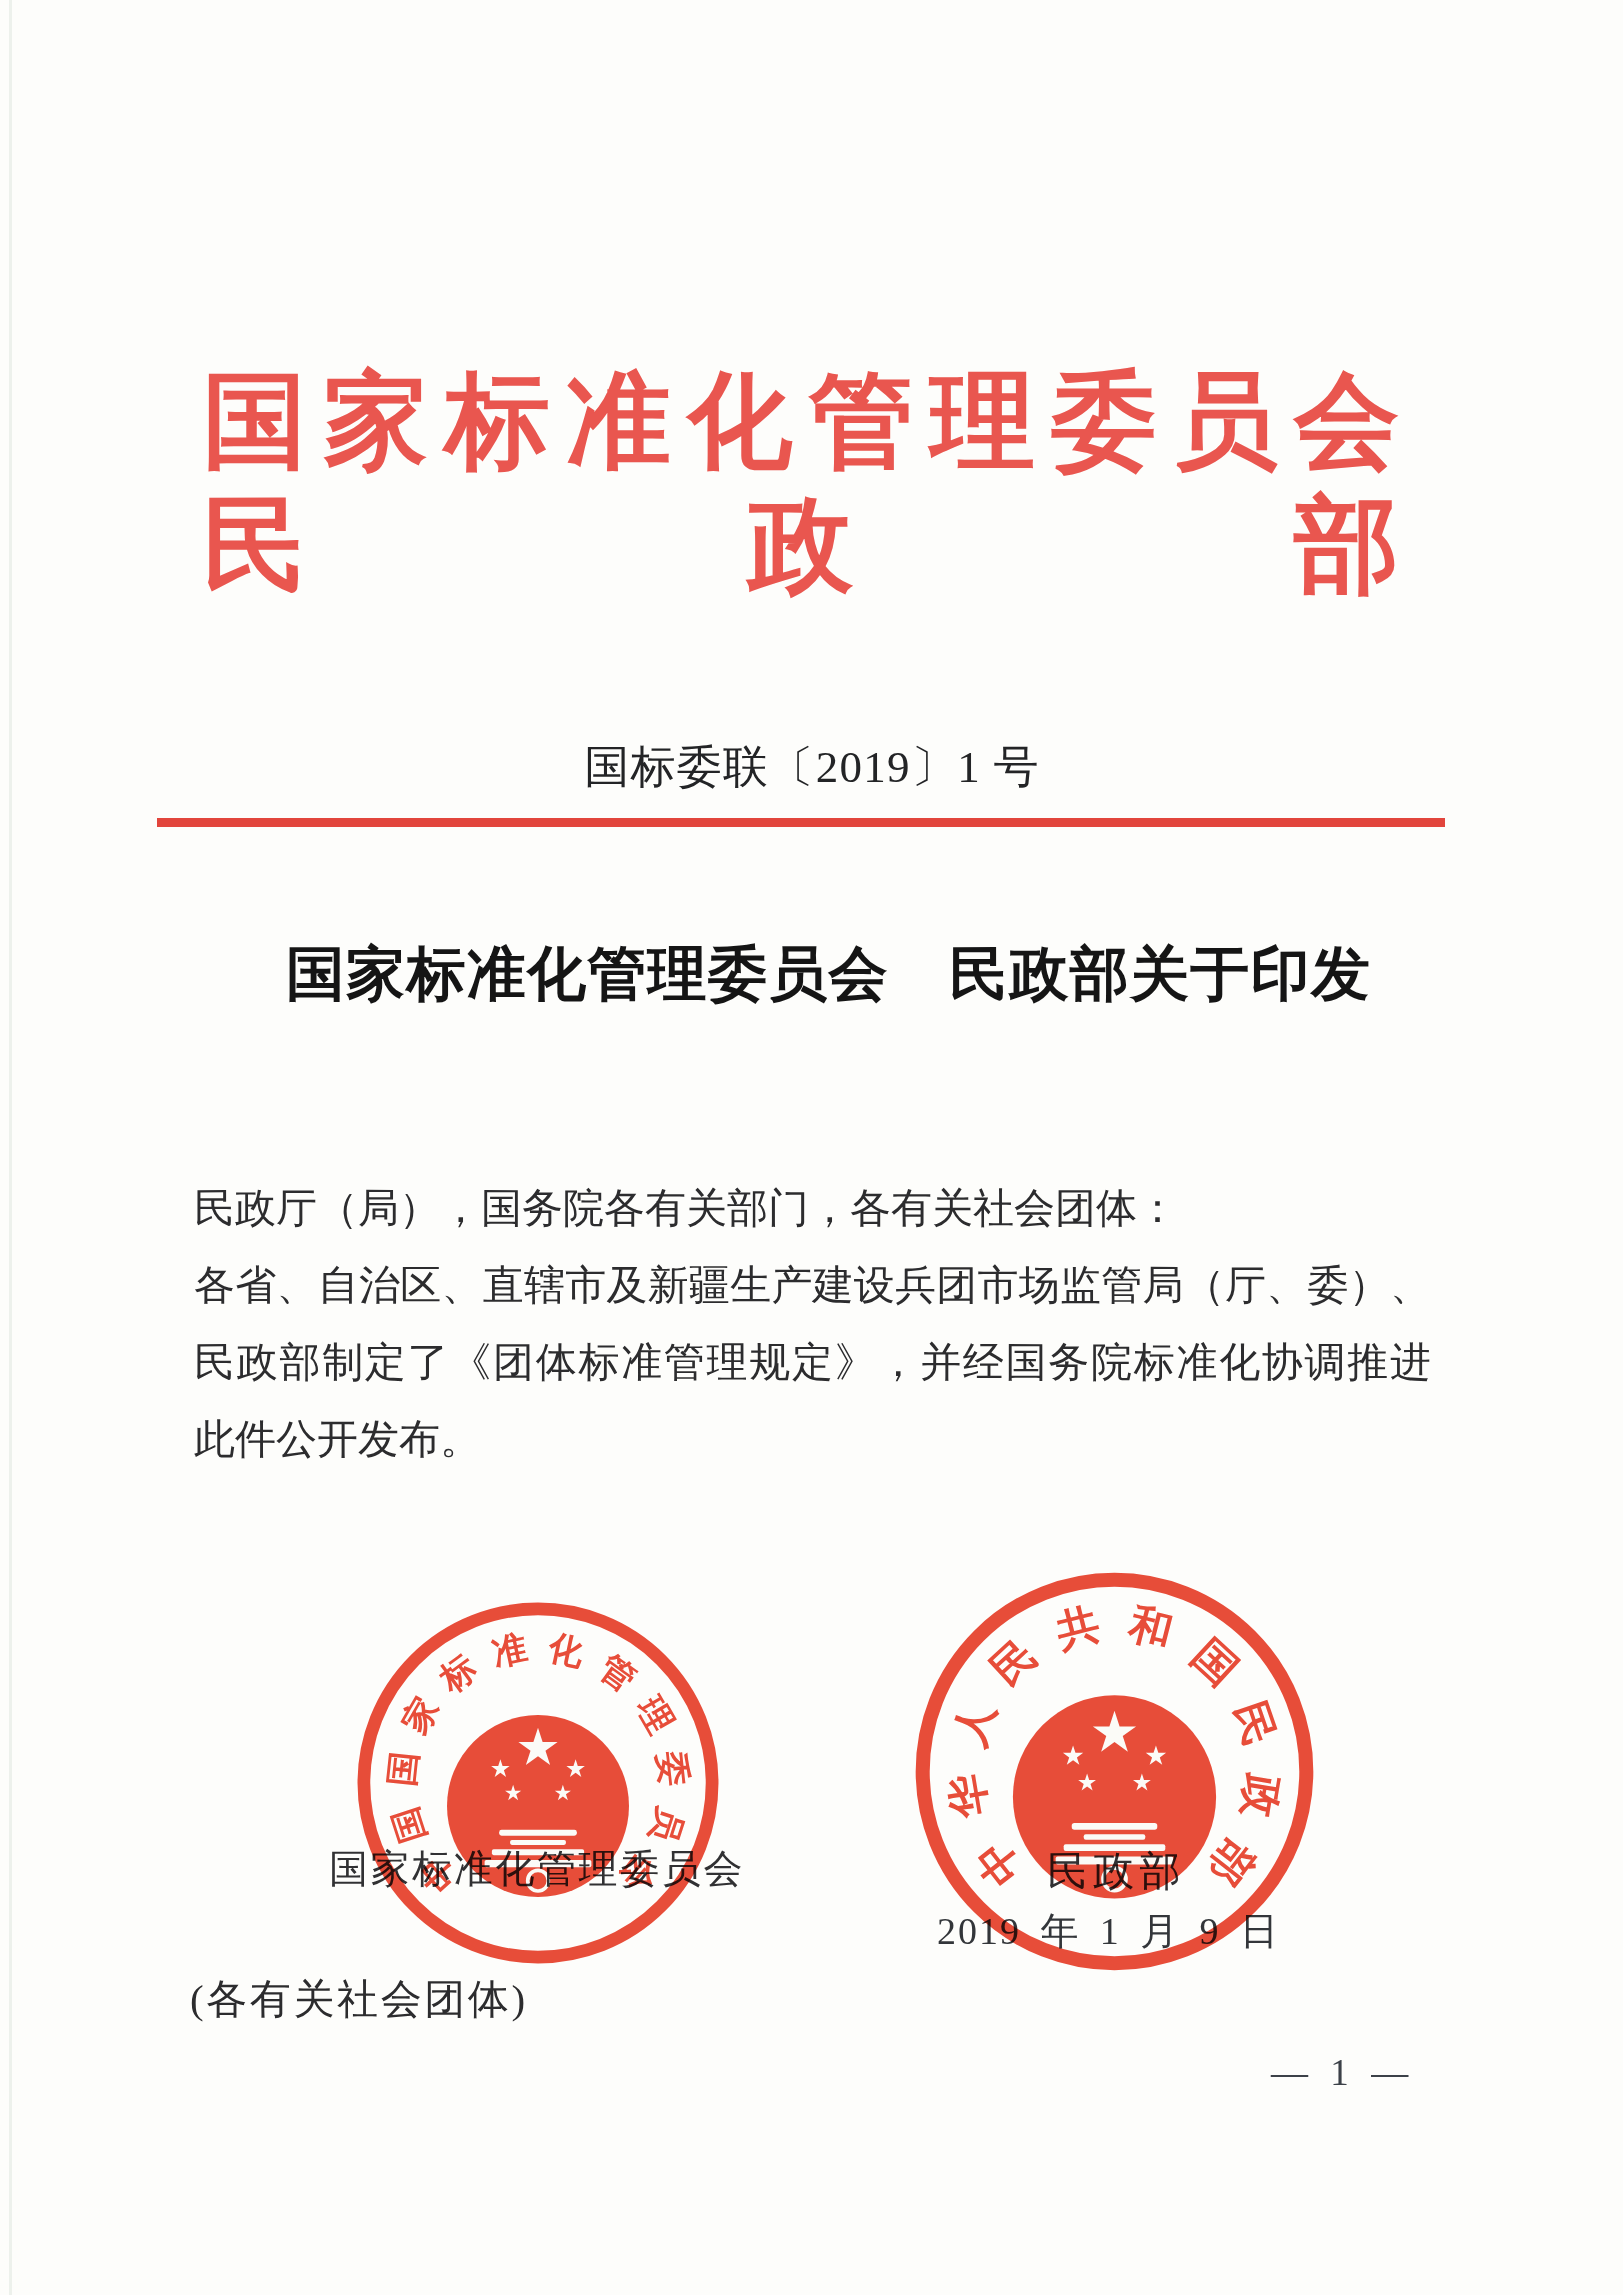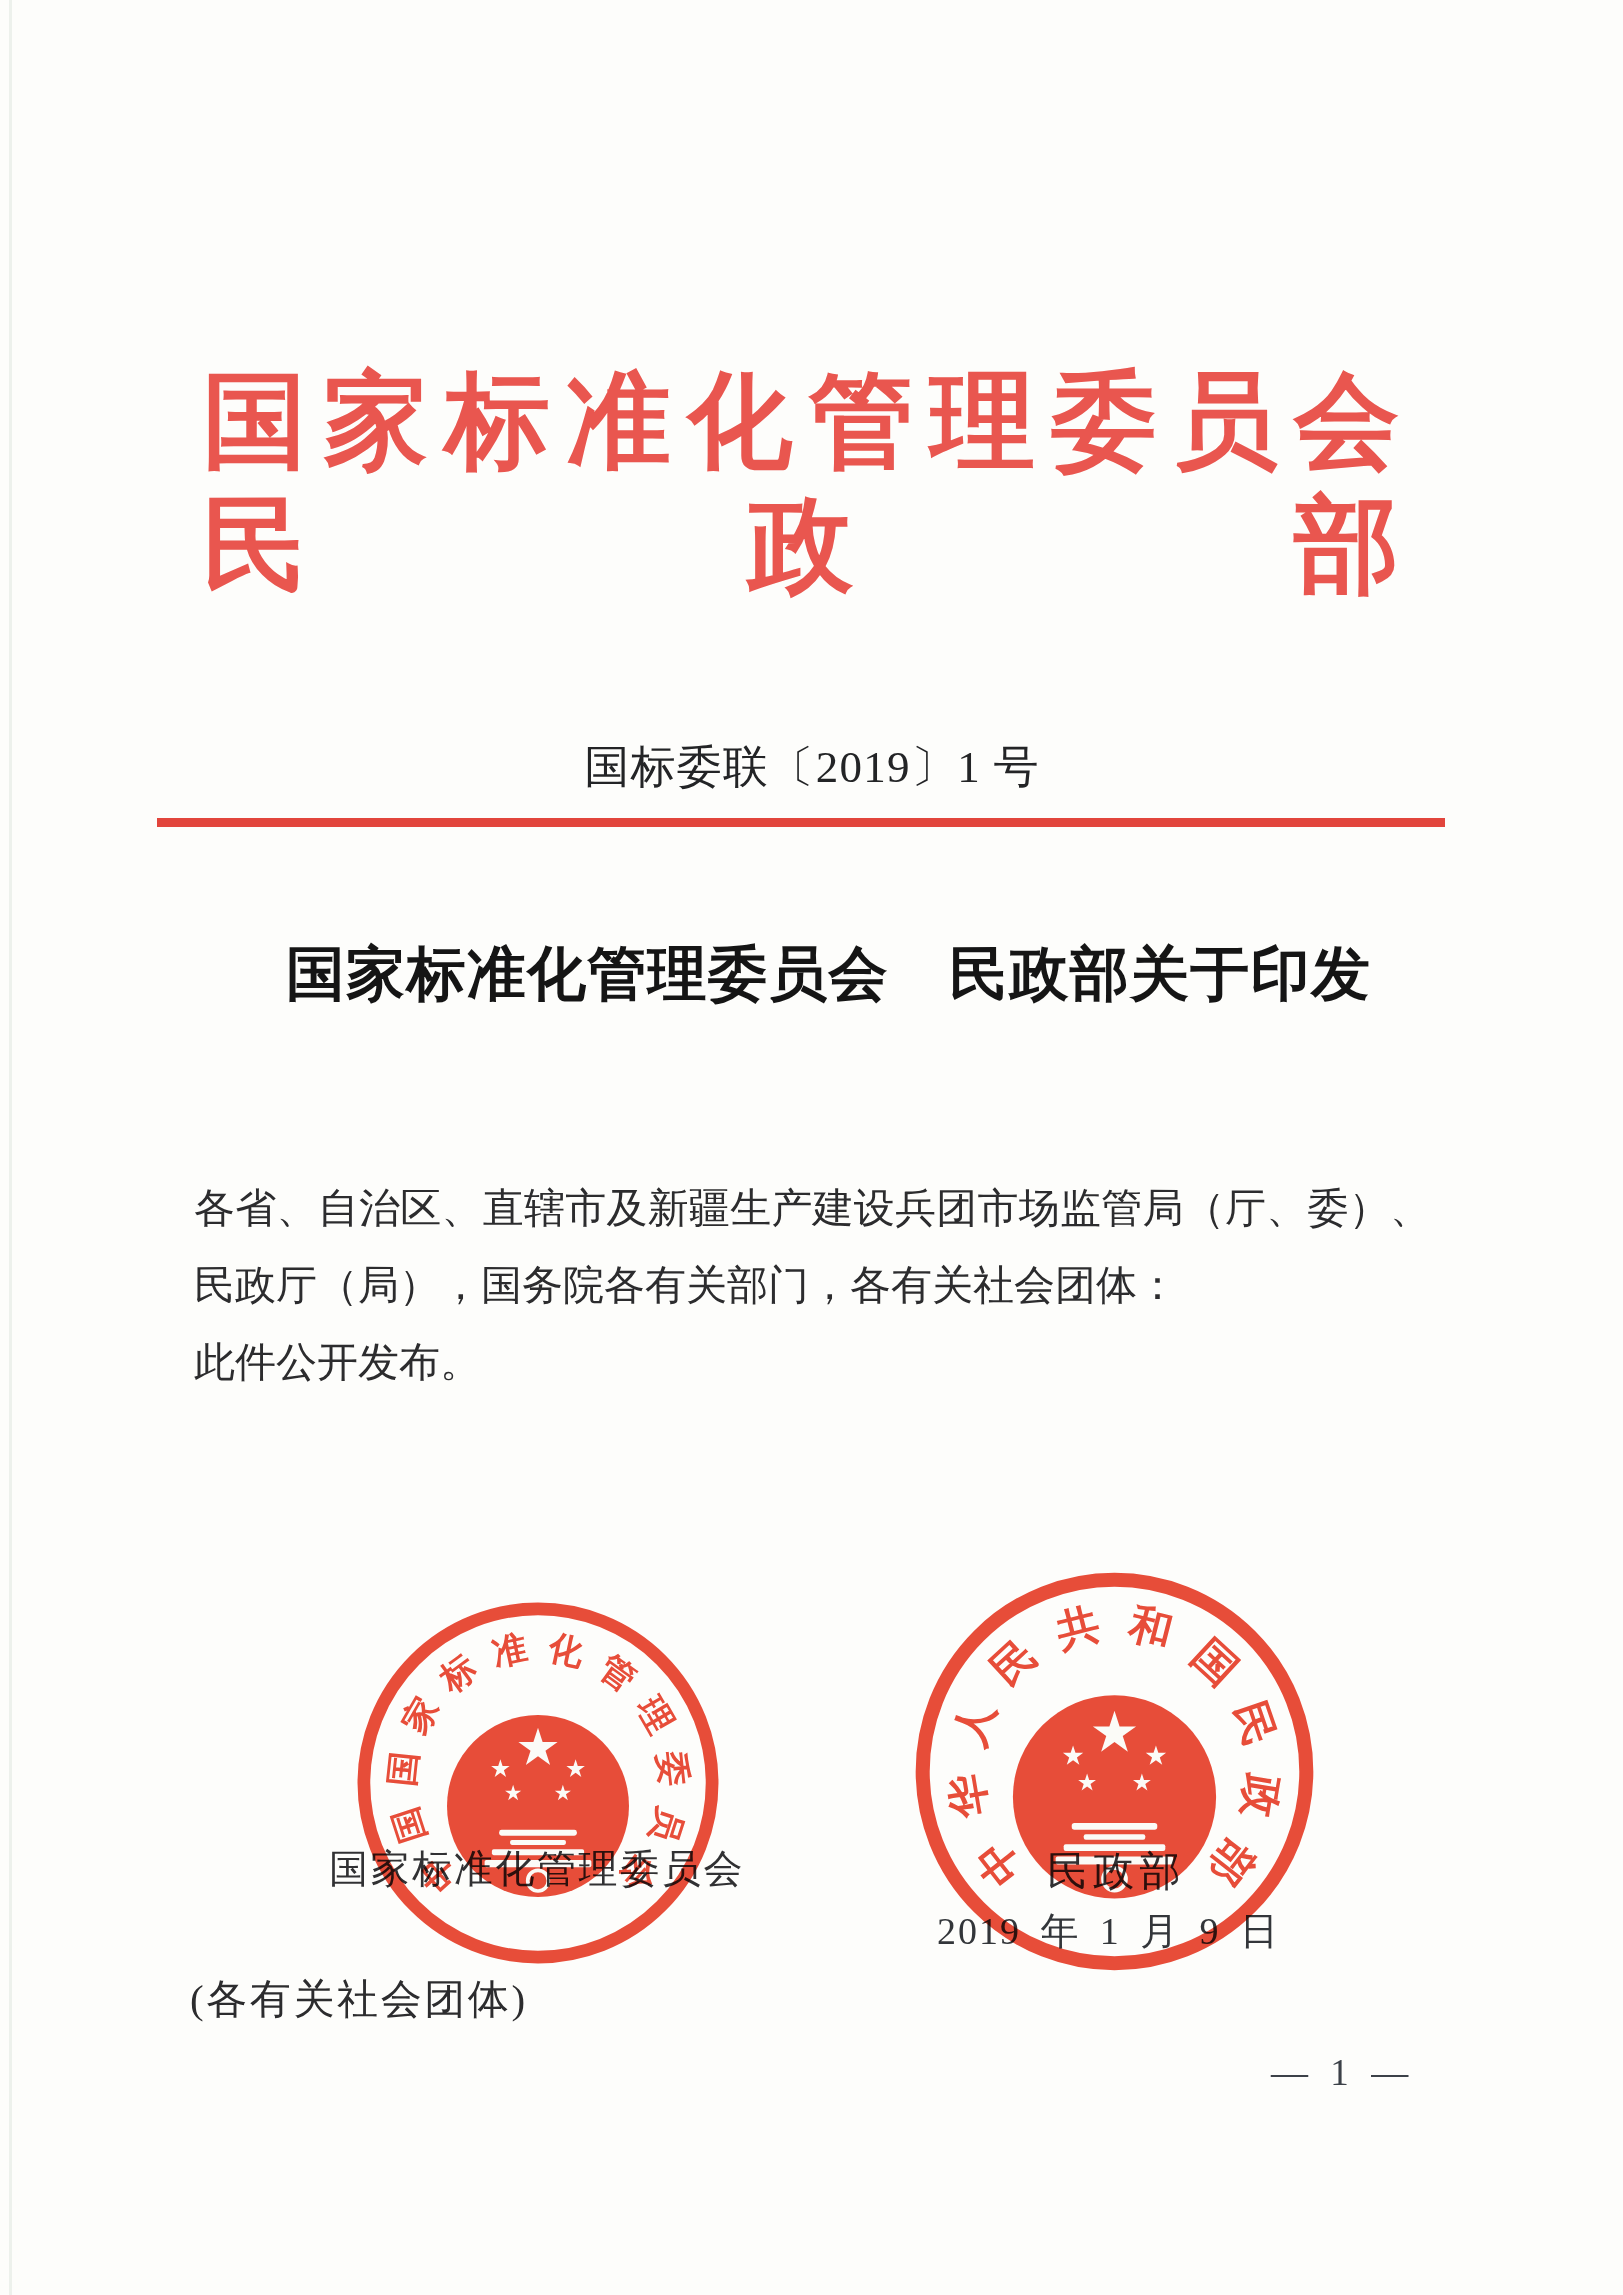--- a/index.html
+++ b/index.html
@@ -128,22 +128,23 @@
 
   <div class="doc-number">国标委联〔2019〕1 号</div>
 
   <div class="red-rule"></div>
 
   <div class="title">
     <div>国家标准化管理委员会　民政部关于印发</div>
   </div>
 
   <div class="body-text">
+    <div class="bline">民政厅（局），国务院各有关部门，各有关社会团体：</div>
     <div class="bline just">各省、自治区、直辖市及新疆生产建设兵团市场监管局（厅、委）、</div>
-    <div class="bline">民政厅（局），国务院各有关部门，各有关社会团体：</div>
+    <div class="bline just">民政部制定了《团体标准管理规定》，并经国务院标准化协调推进</div>
     <div class="bline">此件公开发布。</div>
   </div>
 
   <div class="sig-left">国家标准化管理委员会</div>
   <div class="sig-right">民政部</div>
   <div class="date-line">2019 年 1 月 9 日</div>
 
   <svg class="seal seal-left" viewBox="0 0 600 600" aria-hidden="true">
     <defs>
       <path id="starL" d="M0,-1 L0.224,-0.309 L0.951,-0.309 L0.363,0.118 L0.588,0.809 L0,0.382 L-0.588,0.809 L-0.363,0.118 L-0.951,-0.309 L-0.224,-0.309 Z"></path>

